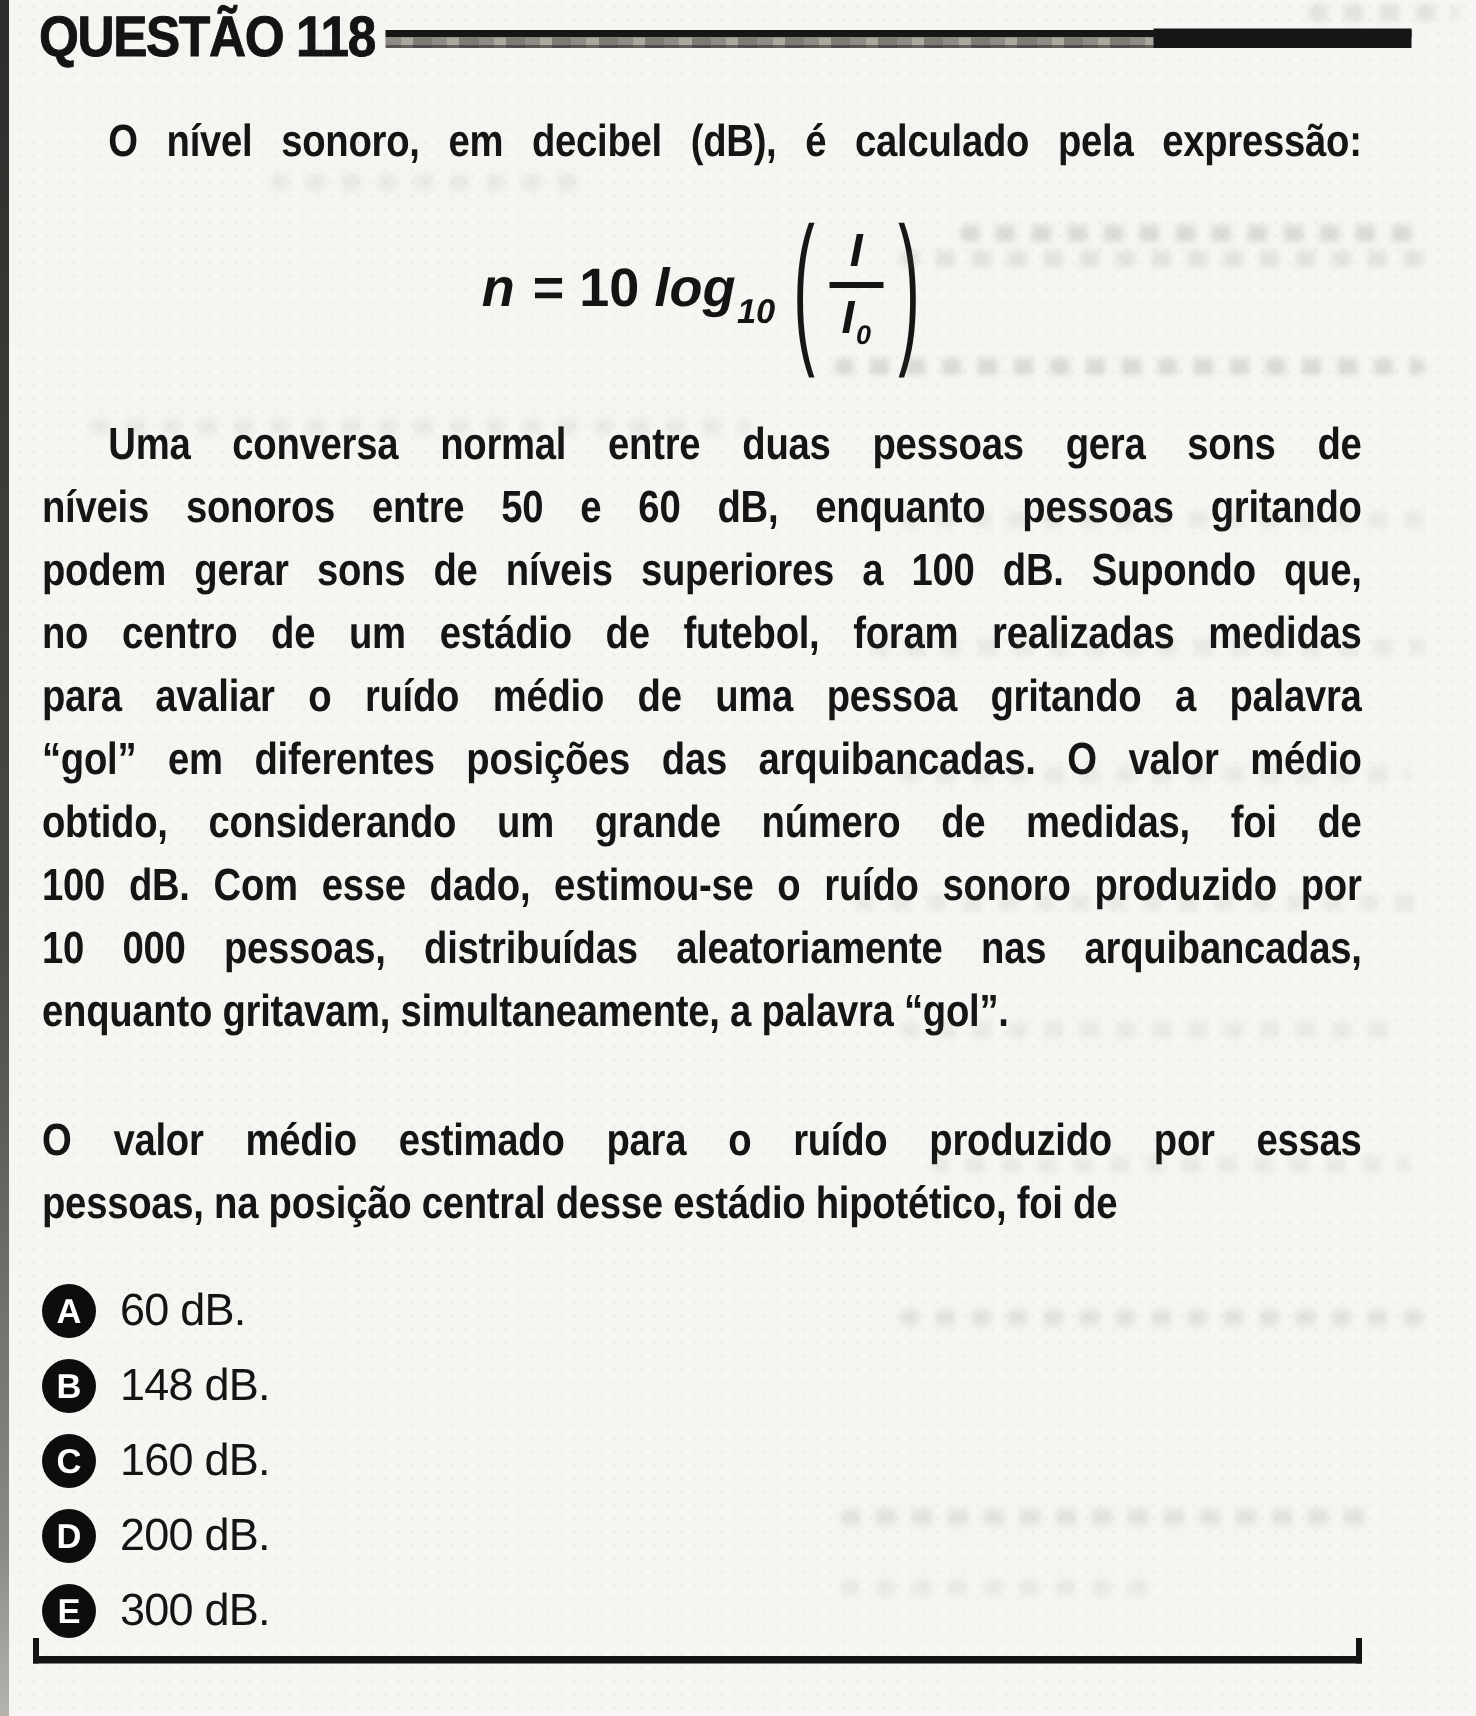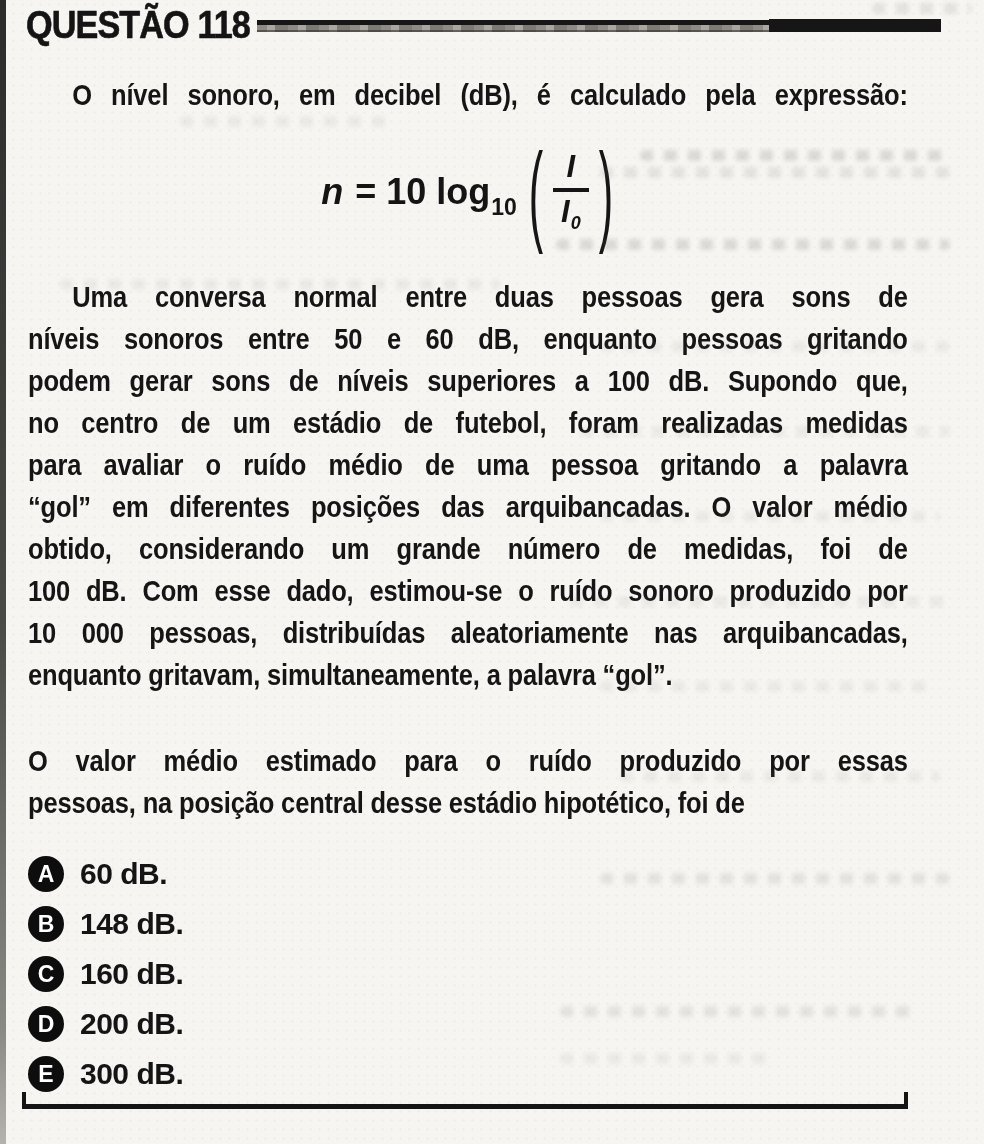--- a/index.html
+++ b/index.html
@@ -46,42 +46,42 @@
   .cond { width:1035px; transform:scaleX(0.85); transform-origin:0 0; white-space:normal; }
   .j    { text-align:justify; text-align-last:justify; }
   .indent { text-indent:52px; }
 
   
   .formula {
     display:flex; align-items:center; justify-content:center; gap:10px;
     height:132px; margin:10px 0 14px; font-weight:700; font-size:36px;
   }
   .f-var { font-style:italic; padding-right:2px; }
-  .f-log { display:inline-flex; align-items:flex-end; }
+  .f-log { display:inline-flex; align-items:flex-end;font-style:italic; }
   .f-base { font-size:23px; transform:translateY(8px); margin-left:1px; font-weight:700; }
   .paren {
     font-size:54px; font-weight:400; line-height:1; display:inline-block;
     transform:scaleY(2.05) scaleX(0.8); color:#161616;
   }
   .frac { display:inline-flex; flex-direction:column; align-items:center; font-style:italic; font-size:31px; line-height:1.05; margin:0 -2px; }
   .fbar { width:36px; height:4px; background:#151515; margin:5px 0 4px; }
   .frac sub { font-size:18px; font-style:italic; transform:translateY(4px); margin-left:1px; }
 
   .para { margin-top:18px; }
   .stem { margin-top:44px; }
 
   
   .options { margin-top:26px; }
   .opt { display:flex; align-items:center; gap:16px; height:48px; margin-bottom:2px; }
   .badge {
     width:36px; height:36px; border-radius:50%; background:#0d0d0d; color:#fff;
     font-weight:700; font-size:23px; display:flex; align-items:center; justify-content:center;
     flex:0 0 36px;
   }
-  .opt-text { font-size:30px; font-weight:700; letter-spacing:-0.5px; }
+  .opt-text { font-size:30px; font-weight:400; letter-spacing:-0.5px; }
 
   
   .bottom-rule {
     position:absolute; left:22px; top:1092px; width:878px; height:12px;
     border-left:4px solid #141414; border-right:4px solid #141414; border-bottom:5px solid #141414;
   }
 
   
   .ghost {
     position:absolute; height:11px; border-radius:5px;

